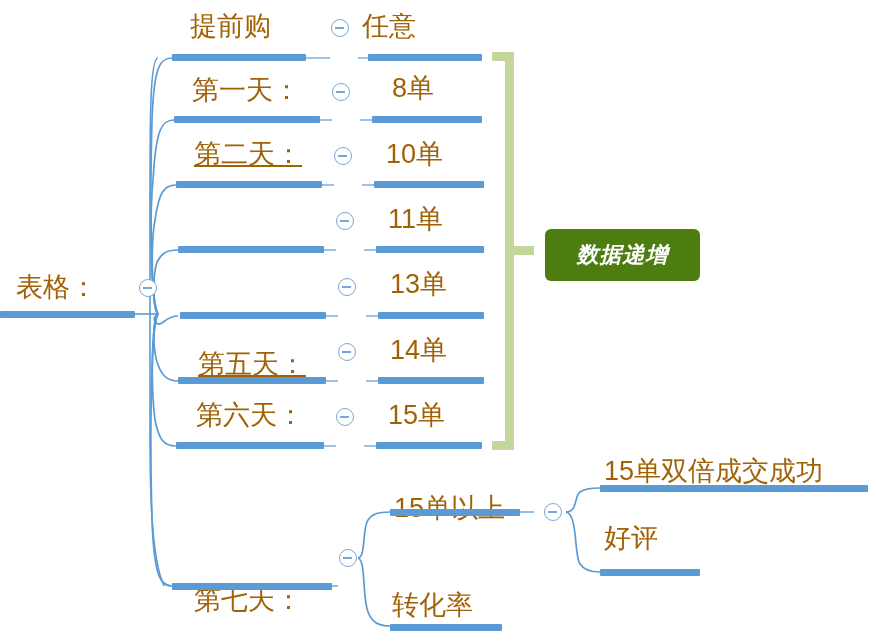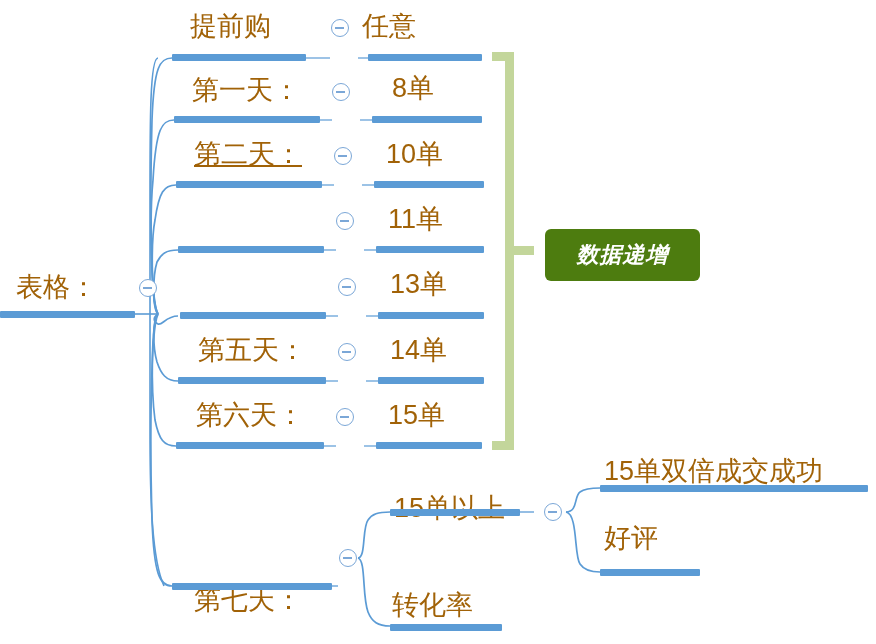--- a/index.html
+++ b/index.html
@@ -161,21 +161,21 @@
   <div class="bar" style="left:178px; top:246px; width:146px;"></div>
   <div class="circle-toggle" style="left:336px; top:212px;"></div>
   <div class="node-label" style="left:388px; top:206px;">11单</div>
   <div class="bar" style="left:376px; top:246px; width:108px;"></div>
 
   <div class="bar" style="left:180px; top:312px; width:146px;"></div>
   <div class="circle-toggle" style="left:338px; top:278px;"></div>
   <div class="node-label" style="left:390px; top:271px;">13单</div>
   <div class="bar" style="left:378px; top:312px; width:106px;"></div>
 
-  <div class="node-label" style="left:198px; top:337px;">第五天：</div>
+  <div class="node-label" style="left:198px; top:351px;text-decoration:underline;">第五天：</div>
   <div class="bar" style="left:178px; top:377px; width:148px;"></div>
   <div class="circle-toggle" style="left:338px; top:343px;"></div>
   <div class="node-label" style="left:390px; top:337px;">14单</div>
   <div class="bar" style="left:378px; top:377px; width:106px;"></div>
 
   <div class="node-label" style="left:196px; top:402px;">第六天：</div>
   <div class="bar" style="left:176px; top:442px; width:148px;"></div>
   <div class="circle-toggle" style="left:336px; top:408px;"></div>
   <div class="node-label" style="left:388px; top:402px;">15单</div>
   <div class="bar" style="left:376px; top:442px; width:106px;"></div>

